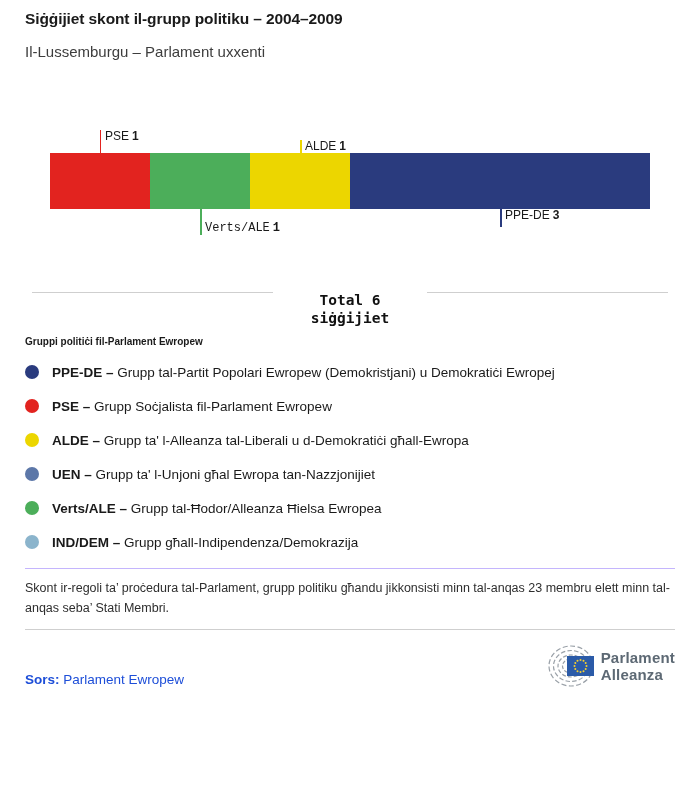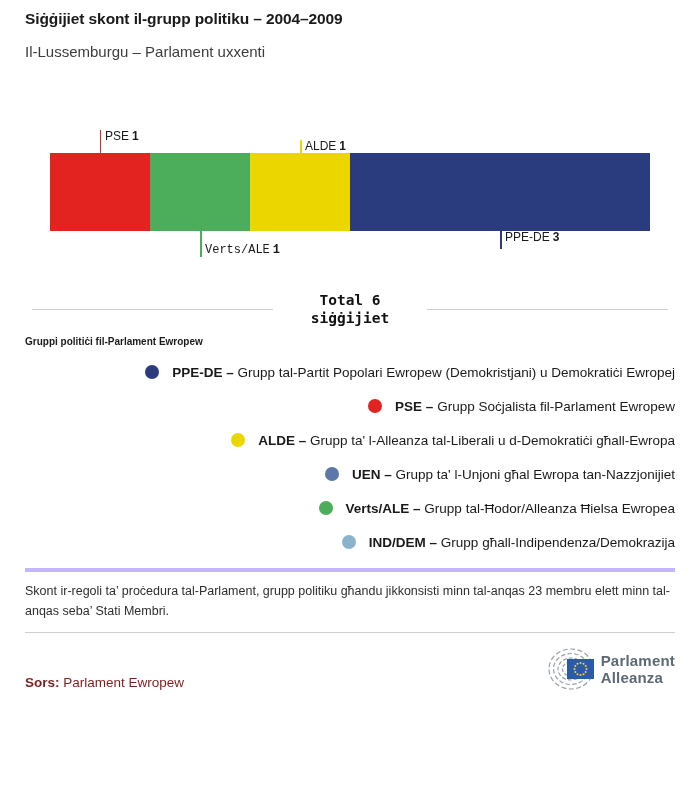--- a/index.html
+++ b/index.html
@@ -9,65 +9,65 @@
   }
   .pad{margin-left:25px;margin-right:25px;}
 
   
   .title{font-size:15.5px;font-weight:700;line-height:16px;margin-top:11px;letter-spacing:-0.1px;}
   .subtitle{font-size:15px;color:#3d3d3d;line-height:17px;margin-top:16px;}
 
   
   .chart{position:relative;height:145px;margin-top:53px;}
   .bar{
-    position:absolute;left:25px;right:25px;top:40px;height:78px;
+    position:absolute;left:25px;right:25px;top:40px;height:56px;
     display:flex;align-items:stretch;
   }
   .segment{height:100%;}
   .callout{position:absolute;width:0;overflow:visible;}
   .callout .tick{position:absolute;left:0;top:0;bottom:0;width:1.5px;}
   .callout .clabel{
     position:absolute;left:5px;white-space:nowrap;font-size:12px;color:#1a1a1a;
   }
   .callout .clabel b{font-weight:700;margin-left:3px;}
   .callout.top-long{bottom:100%;height:23px;}
   .callout.top-short{bottom:100%;height:13px;}
   .callout.top-long .clabel,.callout.top-short .clabel{top:-1px;}
   .callout.bottom-long{top:100%;height:26px;}
   .callout.bottom-short{top:100%;height:18px;}
   .callout.bottom-long .clabel{bottom:0;font-family:Liberation Mono, monospace;}
   .callout.bottom-short .clabel{top:-1px;}
 
   
-  .total-band{display:flex;align-items:center;margin:34px 32px 0 32px;gap:12px;}
+  .total-band{display:flex;align-items:flex-start;margin:34px 32px 0 32px;gap:12px;}
   .total-band .rule{flex:1;border-top:1px solid #cfcfcf;height:0;}
   .total-text{
     font-family:"DejaVu Sans Mono", monospace;font-weight:700;font-size:14.5px;
     line-height:1.22;text-align:center;padding:0 26px;color:#111;
   }
 
   
   .legend-heading{font-size:10px;font-weight:700;margin-top:6px;line-height:17px;}
   .legend-list{margin-top:14px;}
-  .legend-row{display:flex;align-items:flex-start;margin-bottom:15px;min-height:19px;justify-content:flex-end;}
+  .legend-row{display:flex;align-items:flex-start;margin-bottom:15px;min-height:19px;}
   .legend-row .dot{
     width:14px;height:14px;border-radius:50%;flex:0 0 14px;margin-right:13px;margin-top:1px;
   }
   .legend-row .ltext{font-size:13.5px;line-height:17px;color:#1a1a1a;}
   .legend-row .ltext b{font-weight:700;}
 
   
   .footnote{
-    margin-top:13px;border-top:4px solid #c4b5fd;border-bottom:1px solid #cfcfcf;
+    margin-top:13px;border-top:1px solid #c4b5fd;border-bottom:1px solid #cfcfcf;
     padding:10px 0 11px 0;font-size:12.5px;line-height:1.55;color:#2e2e2e;
   }
 
   
   .footer{display:flex;justify-content:space-between;align-items:flex-end;padding-top:13px;}
-  .source{font-size:13.5px;color:#7f1d1d;padding-bottom:2px;}
+  .source{font-size:13.5px;color:#1d4ed8;padding-bottom:2px;}
   .source b{font-weight:700;}
   .logo{display:flex;align-items:center;gap:0;}
   .logo-text{
     font-size:15px;font-weight:700;color:#5d6974;line-height:1.15;letter-spacing:0.2px;
   }
 </style>
 </head>
 <body>
 
 <div class="pad title">Siġġijiet skont il-grupp politiku – 2004–2009</div>

